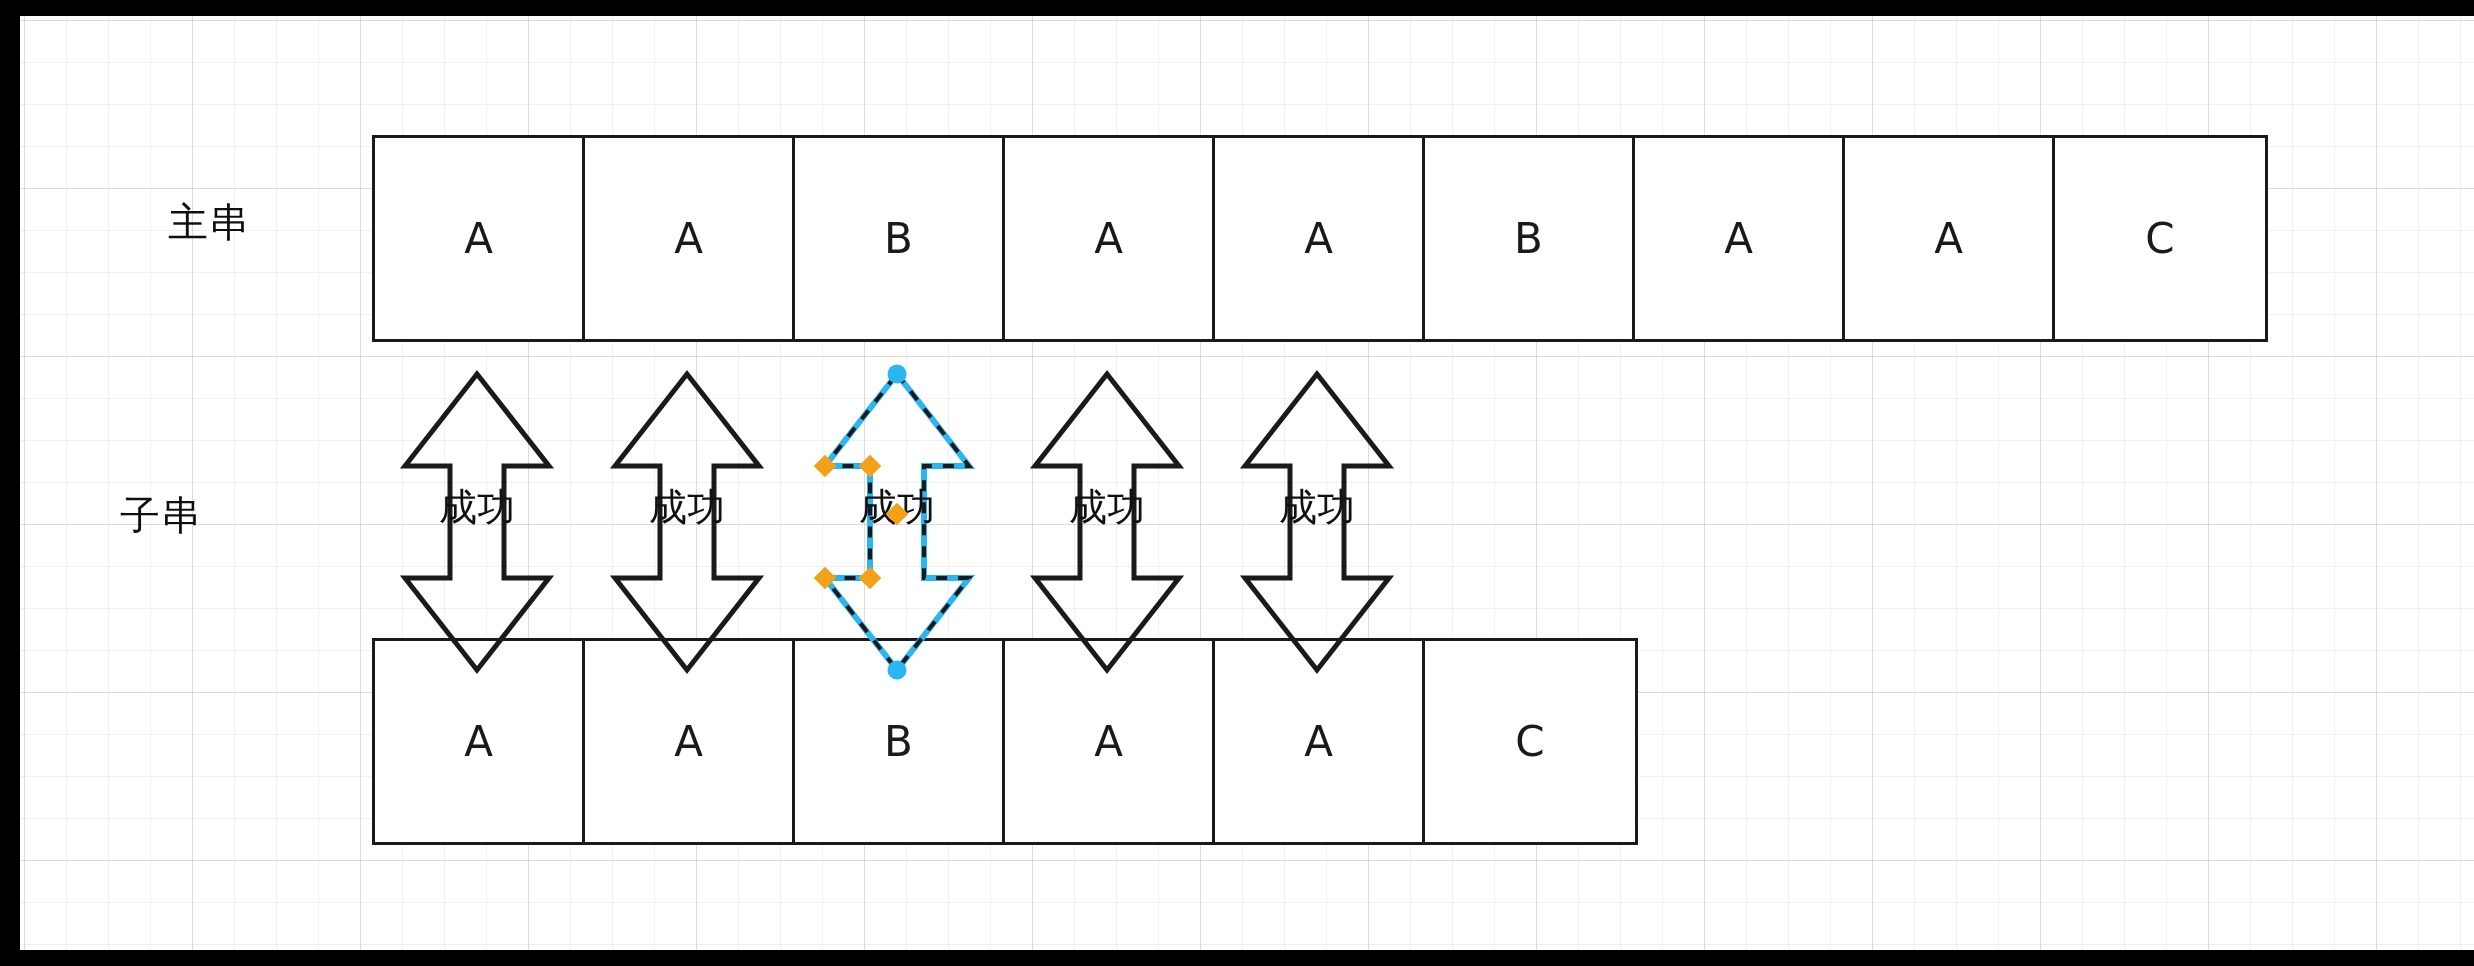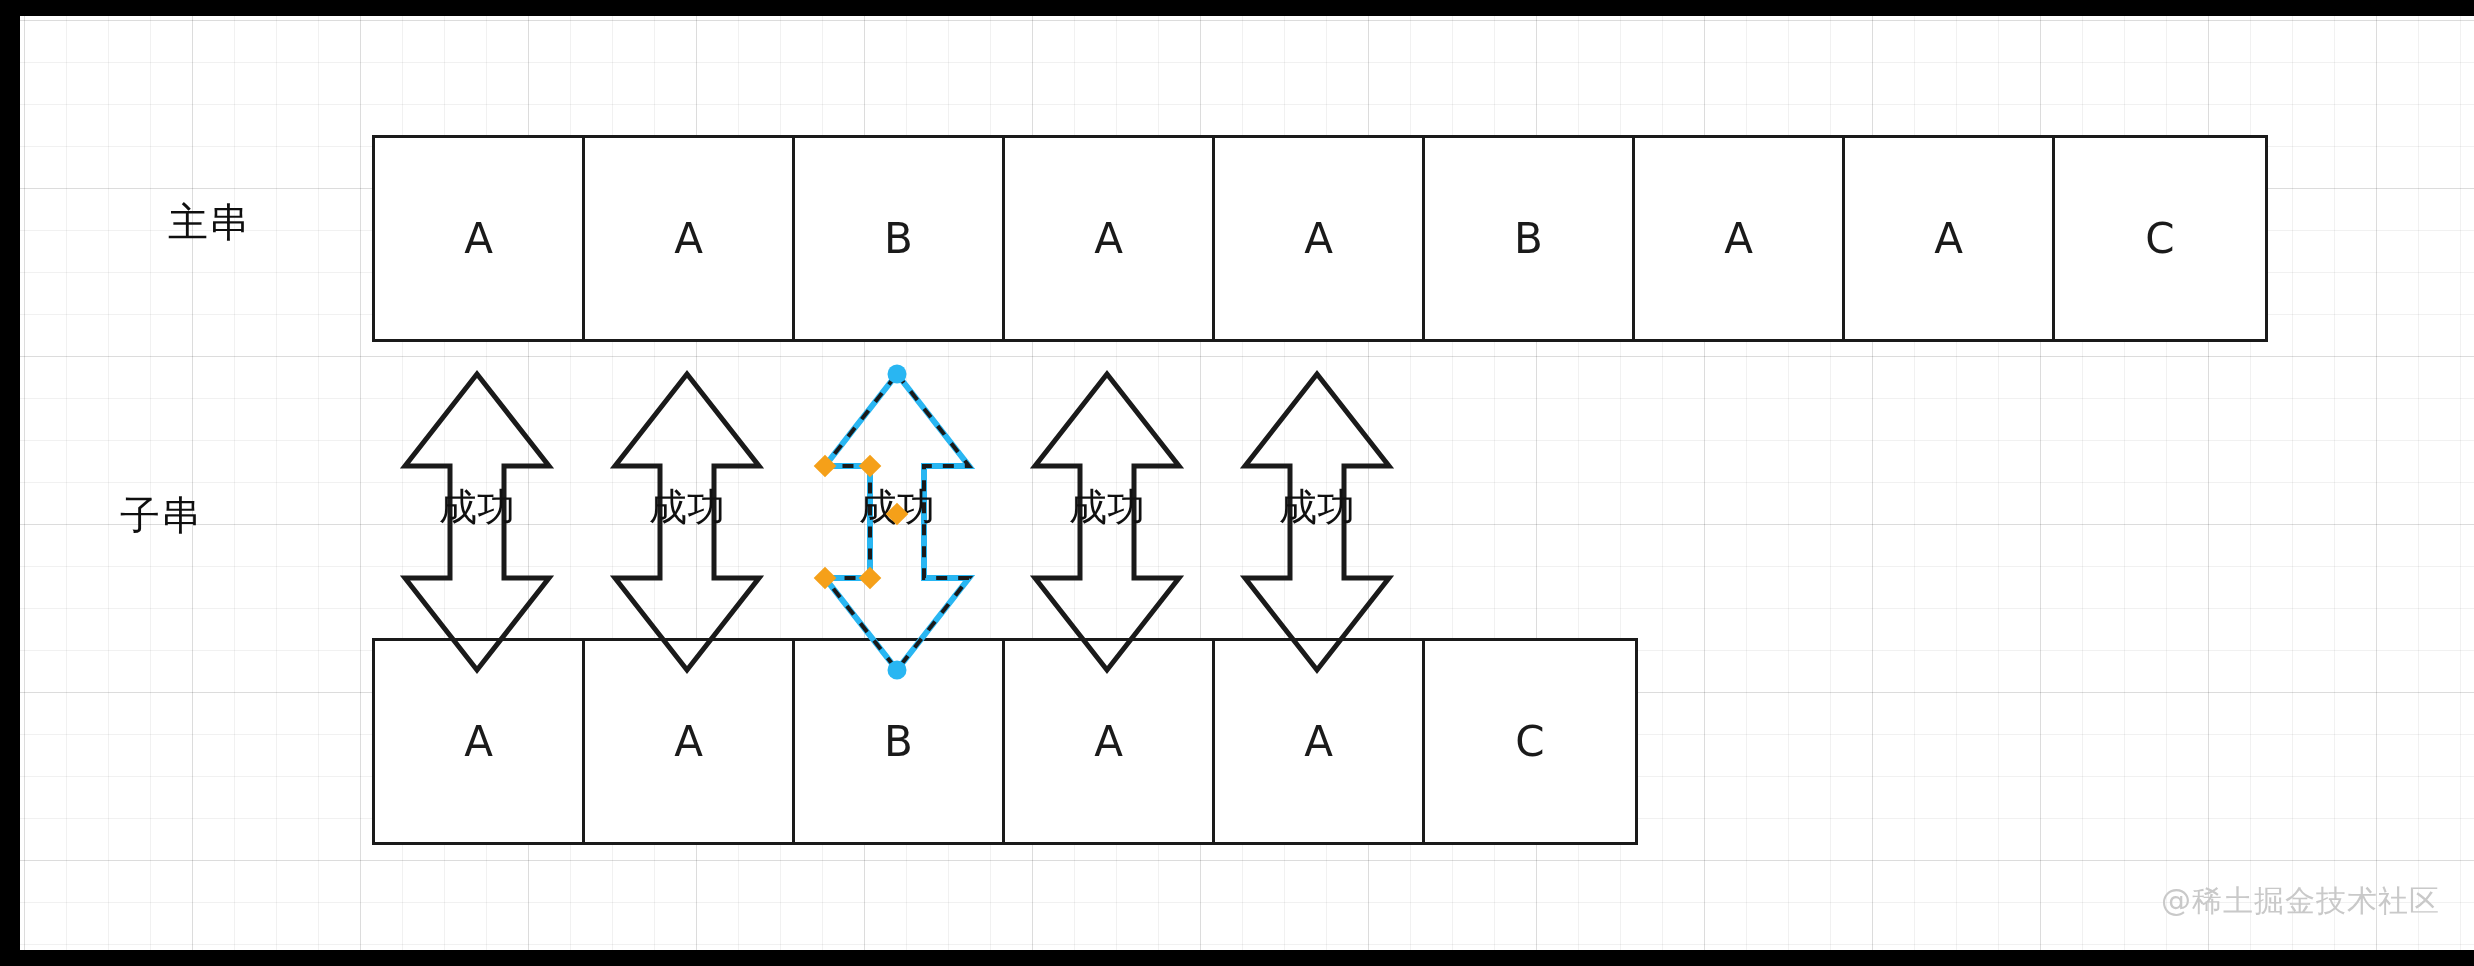--- a/index.html
+++ b/index.html
@@ -209,16 +209,15 @@
     </div>
 
     <div class="arrow-group" style="left:1212px;">
       <svg class="arrow-svg" viewBox="0 0 170 296">
         <path d="M85 0 L157 92 L112 92 L112 204 L157 204 L85 296 L13 204 L58 204 L58 92 L13 92 Z" fill="none" stroke="#1a1a1a" stroke-width="5" stroke-linejoin="miter"></path>
       </svg>
       <div class="arrow-label">成功</div>
     </div>
 
 
-    <div id="watermark">@稀土掘金技术社区</div>
 
   </div>
 </div>
 
 </body></html>

